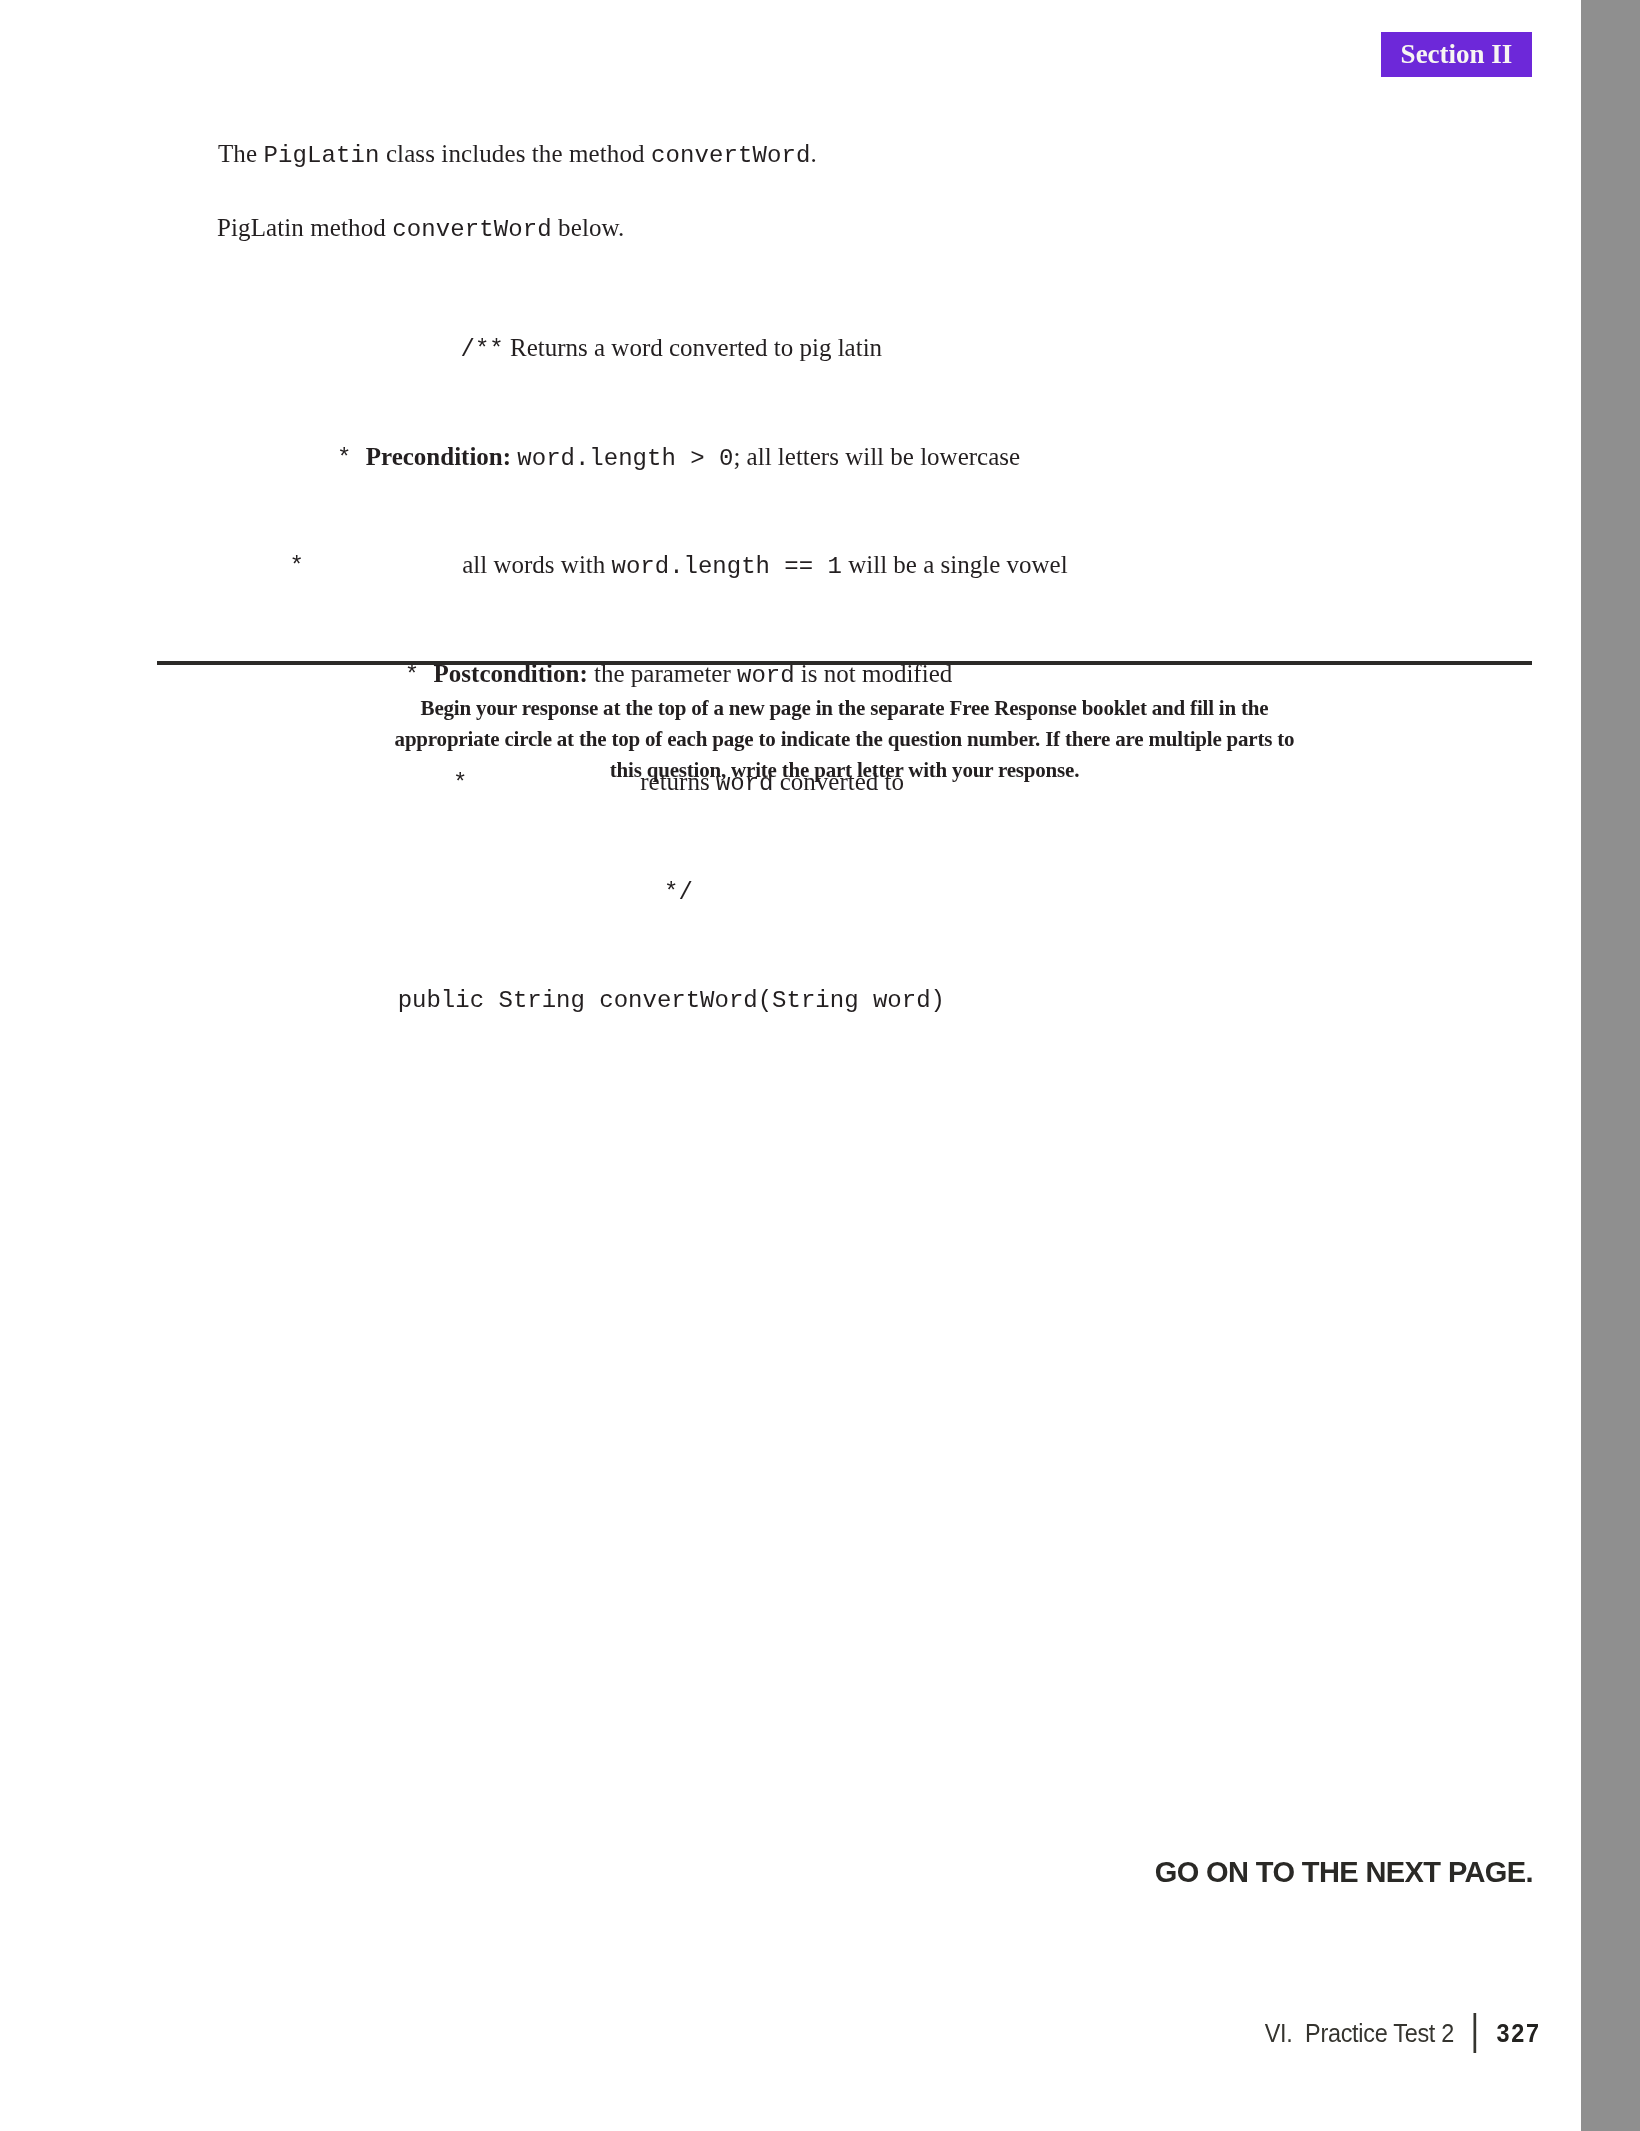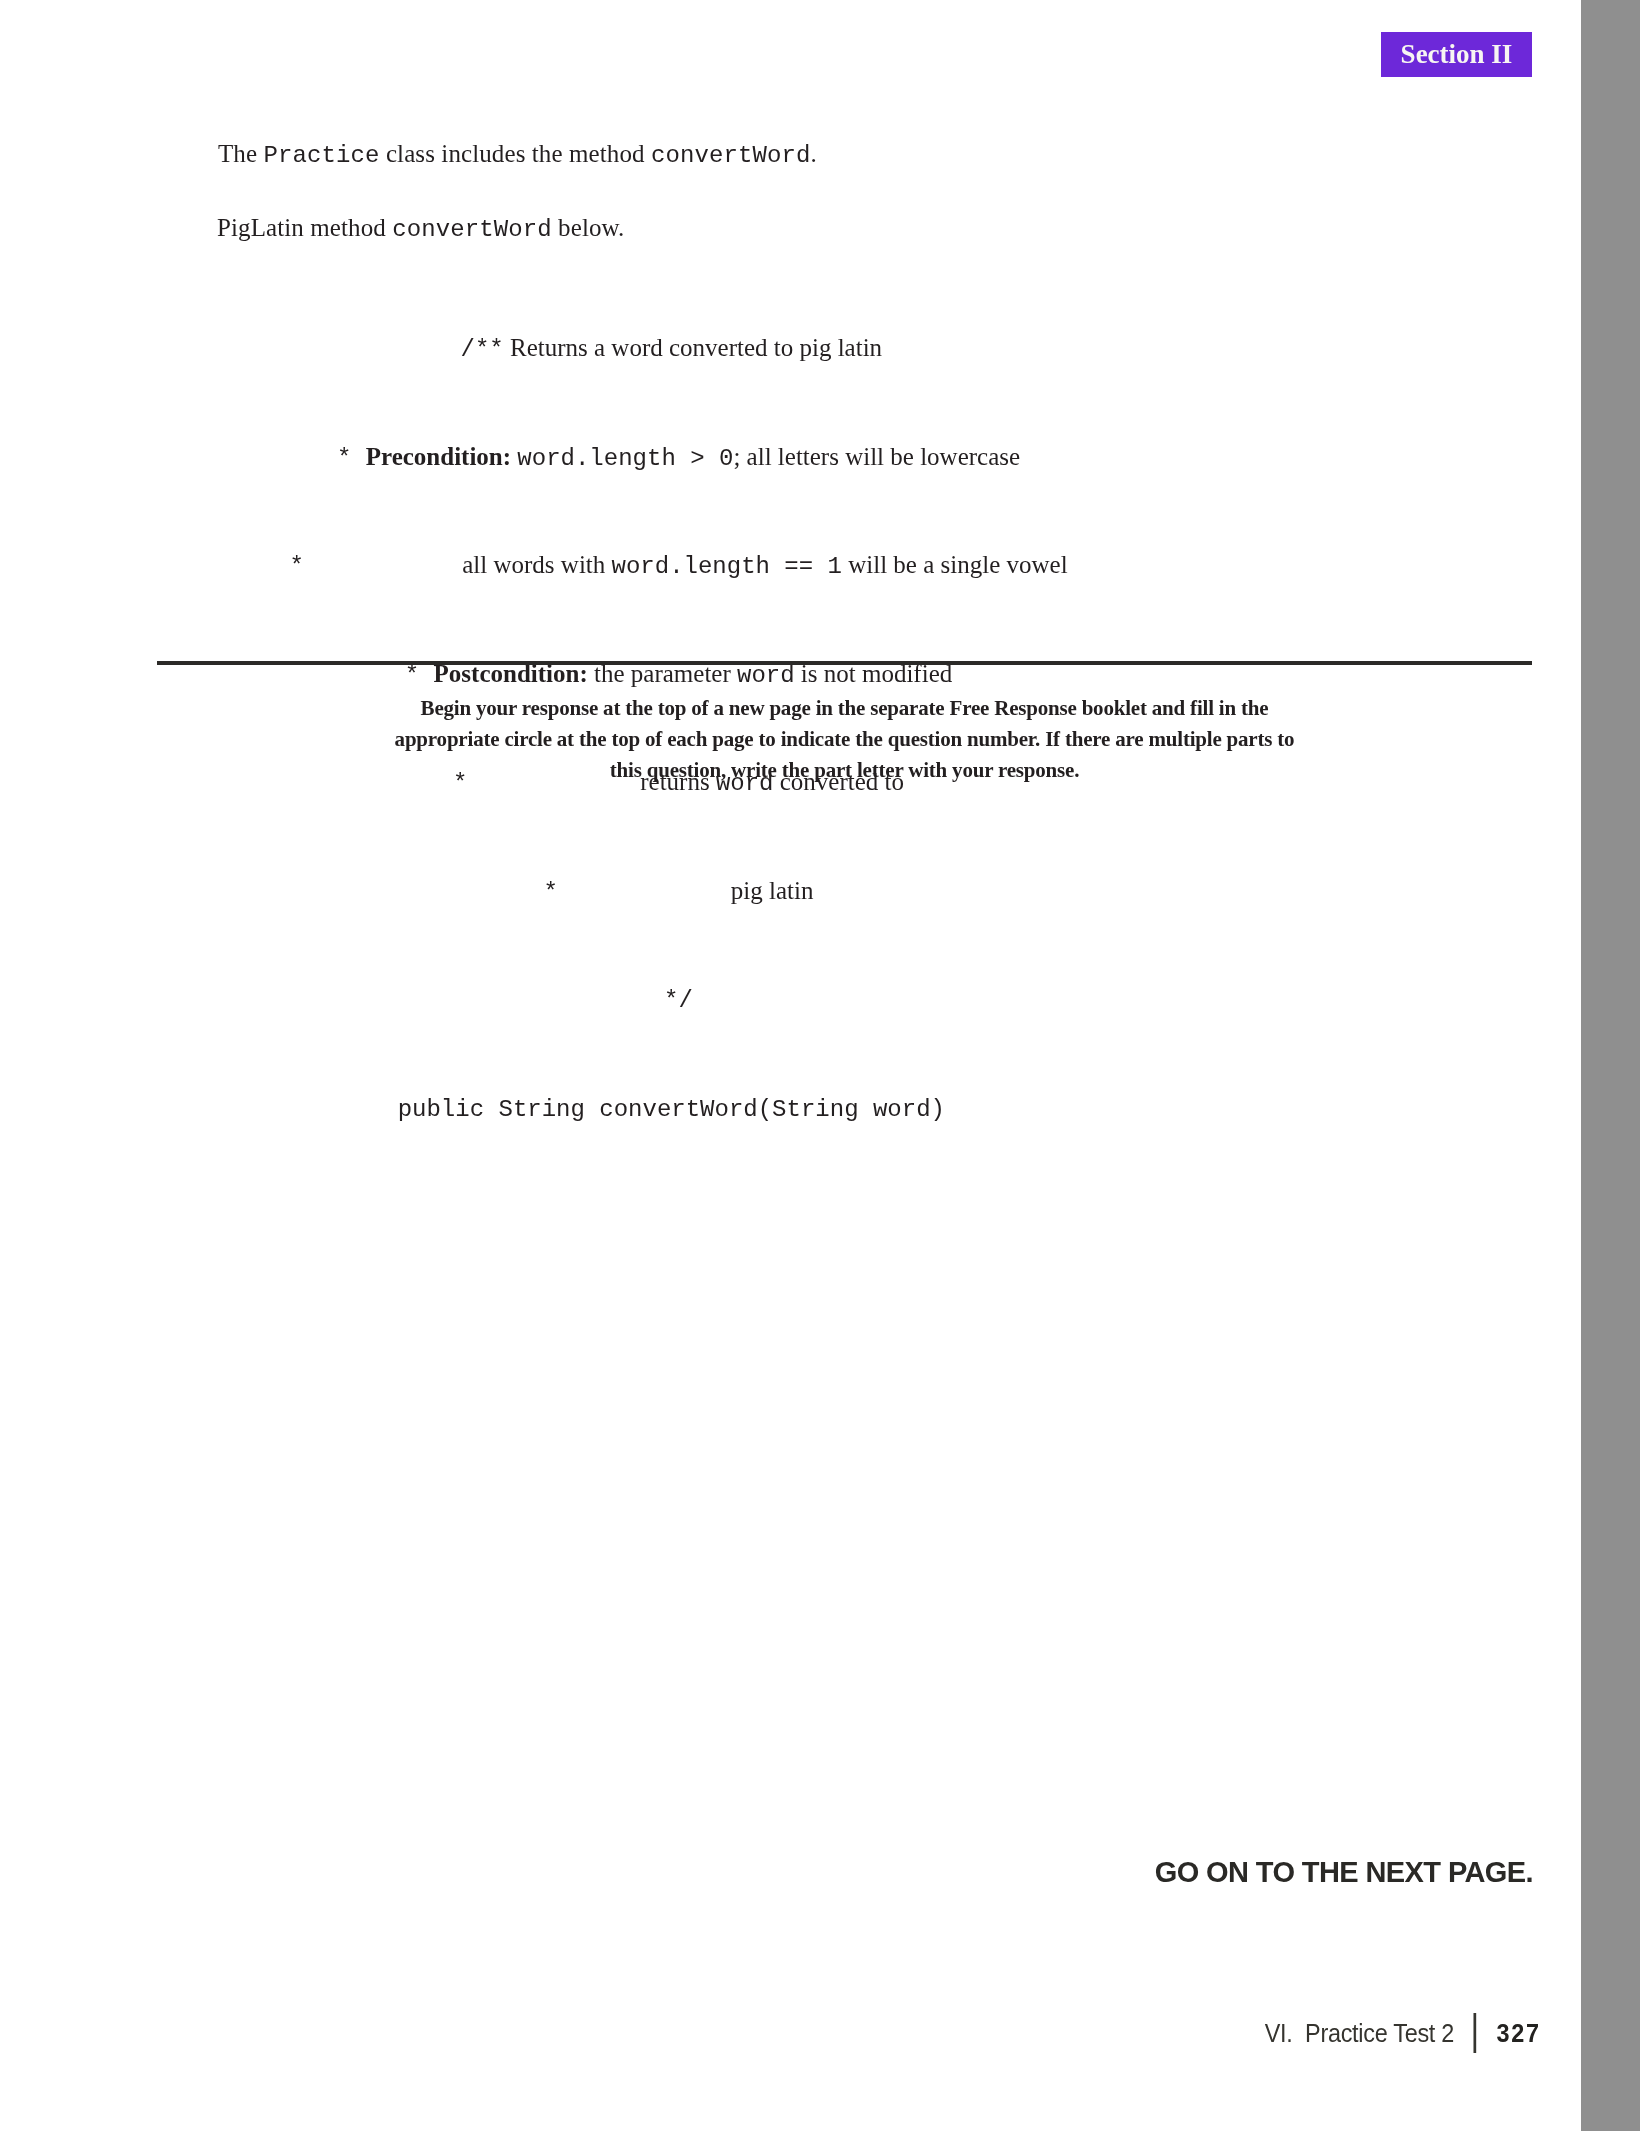--- a/index.html
+++ b/index.html
@@ -61,31 +61,30 @@
 <body>
 
 <div class="page">
 
   <div class="sidebar-gray"></div>
 
   <div class="section-badge">
     <span>Section II</span>
   </div>
 
-  <div class="para para-1"><span class="seg-serif">The </span><span class="seg-mono">Practice</span><span class="seg-serif"> class includes the method </span><span class="seg-mono">convertWord</span><span class="seg-serif">.</span></div>
+  <div class="para para-1"><span class="seg-serif">The </span><span class="seg-mono">PigLatin</span><span class="seg-serif"> class includes the method </span><span class="seg-mono">convertWord</span><span class="seg-serif">.</span></div>
 
   <div class="para para-2"><span class="seg-serif">PigLatin method </span><span class="seg-mono">convertWord</span><span class="seg-serif"> below.</span></div>
 
   <div class="code-block">
     <div class="code-line"><span class="seg-mono">/**</span><span class="seg-serif"> Returns a word converted to pig latin</span></div>
     <div class="code-line"><span class="seg-mono"> * </span><span class="seg-bold">Precondition:</span><span class="seg-serif"> </span><span class="seg-mono">word.length &gt; 0</span><span class="seg-serif">; all letters will be lowercase</span></div>
     <div class="code-line"><span class="seg-mono"> *           </span><span class="seg-serif">all words with </span><span class="seg-mono">word.length == 1</span><span class="seg-serif"> will be a single vowel</span></div>
     <div class="code-line"><span class="seg-mono"> * </span><span class="seg-bold">Postcondition:</span><span class="seg-serif"> the parameter </span><span class="seg-mono">word</span><span class="seg-serif"> is not modified</span></div>
     <div class="code-line"><span class="seg-mono"> *            </span><span class="seg-serif">returns </span><span class="seg-mono">word</span><span class="seg-serif"> converted to</span></div>
-    <div class="code-line"><span class="seg-mono"> *            </span><span class="seg-serif">pig latin</span></div>
     <div class="code-line"><span class="seg-mono"> */</span></div>
     <div class="code-line"><span class="seg-mono">public String convertWord(String word)</span></div>
   </div>
 
   <div class="divider-rule"></div>
 
   <div class="instructions">
     <div>Begin your response at the top of a new page in the separate Free Response booklet and fill in the</div>
     <div>appropriate circle at the top of each page to indicate the question number. If there are multiple parts to</div>
     <div>this question, write the part letter with your response.</div>

